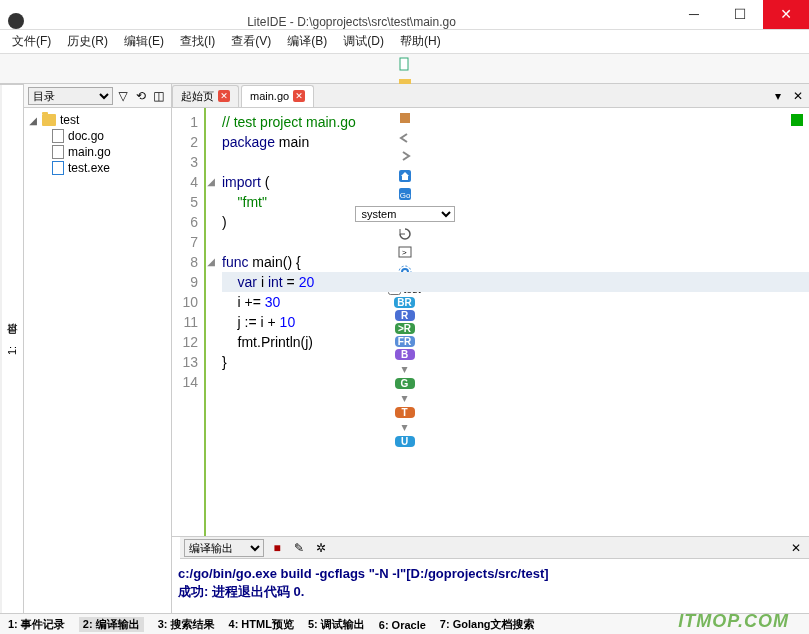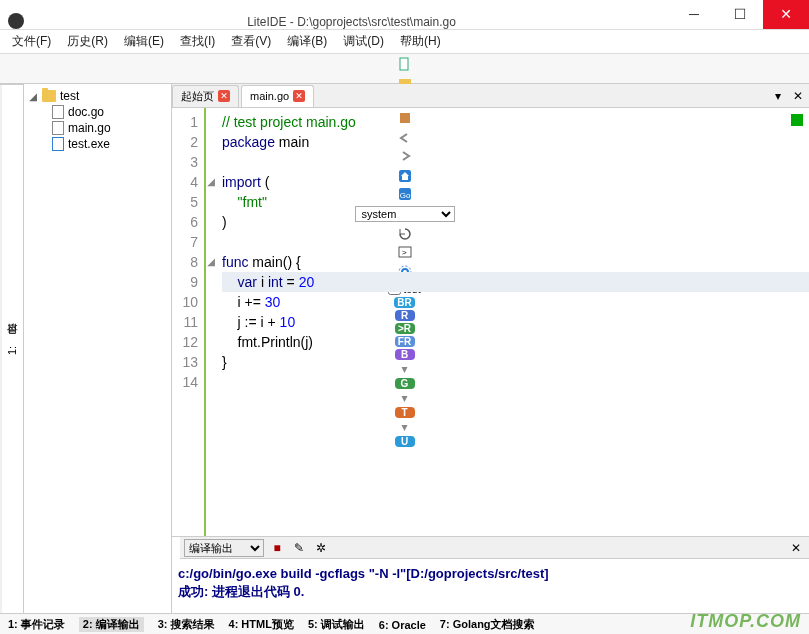--- a/index.html
+++ b/index.html
@@ -54,21 +54,21 @@
 .code-marker { position:absolute; top:6px; right:6px; width:12px; height:12px; background:#0a0; }
 .bottom-pane { border-top:1px solid #ccc; }
 .bp-hdr { height:22px; background:#f0f0f0; display:flex; align-items:center; padding:0 4px; gap:4px; border-bottom:1px solid #ccc;margin-left:8px; }
 .bp-hdr select { height:18px; font-size:11px; border:1px solid #aaa; width:80px; }
 .bp-hdr .bp-btn { width:18px; height:18px; display:flex; align-items:center; justify-content:center; cursor:pointer; }
 .bp-hdr .spacer{flex:1}
 .bp-body { padding:6px; font-family:Consolas,monospace; font-size:13px; color:#000080; font-weight:bold; line-height:18px; height:54px; }
 .status { height:22px; border-top:1px solid #ccc; display:flex; align-items:center; padding:0 8px; gap:14px; background:#f7f7f7; font-size:11px; }
 .status .st-item { cursor:pointer;font-weight:bold; }
 .status .st-item.active { background:#ddd; padding:0 4px; }
-.watermark { position:absolute; right:8px; bottom:2px; color:#6ab04c; font-size:18px; font-weight:bold; font-style:italic; letter-spacing:1px; opacity:.9;text-align:center; }
+.watermark { position:absolute; right:20px; bottom:2px; color:#6ab04c; font-size:18px; font-weight:bold; font-style:italic; letter-spacing:1px; opacity:.9;text-align:center; }
 </style>
 </head>
 <body>
 
 <div class="titlebar">
   <div class="app-icon"></div>
   <div class="title">LiteIDE - D:\goprojects\src\test\main.go</div>
   <div class="winbtns">
     <div class="winbtn">─</div>
     <div class="winbtn">☐</div>
@@ -173,20 +173,26 @@
 </div>
 
 <div class="main">
   <div class="left-rail">
     <div class="rtab active">1: 目录</div>
     <div class="rtab">2: 类视图</div>
 
   </div>
 
   <div class="sidebar">
+    <div class="sidebar-hdr">
+      <select><option>目录</option></select>
+      <div class="sb-btn">▽</div>
+      <div class="sb-btn">⟲</div>
+      <div class="sb-btn">◫</div>
+    </div>
     <div class="tree">
       <div class="tree-node">
         <span class="exp">◢</span>
         <span class="folder-icon"></span>
         <span>test</span>
       </div>
       <div class="tree-child">
         <div class="tree-node">
             <span class="file-icon"></span>
             <span>doc.go</span>

